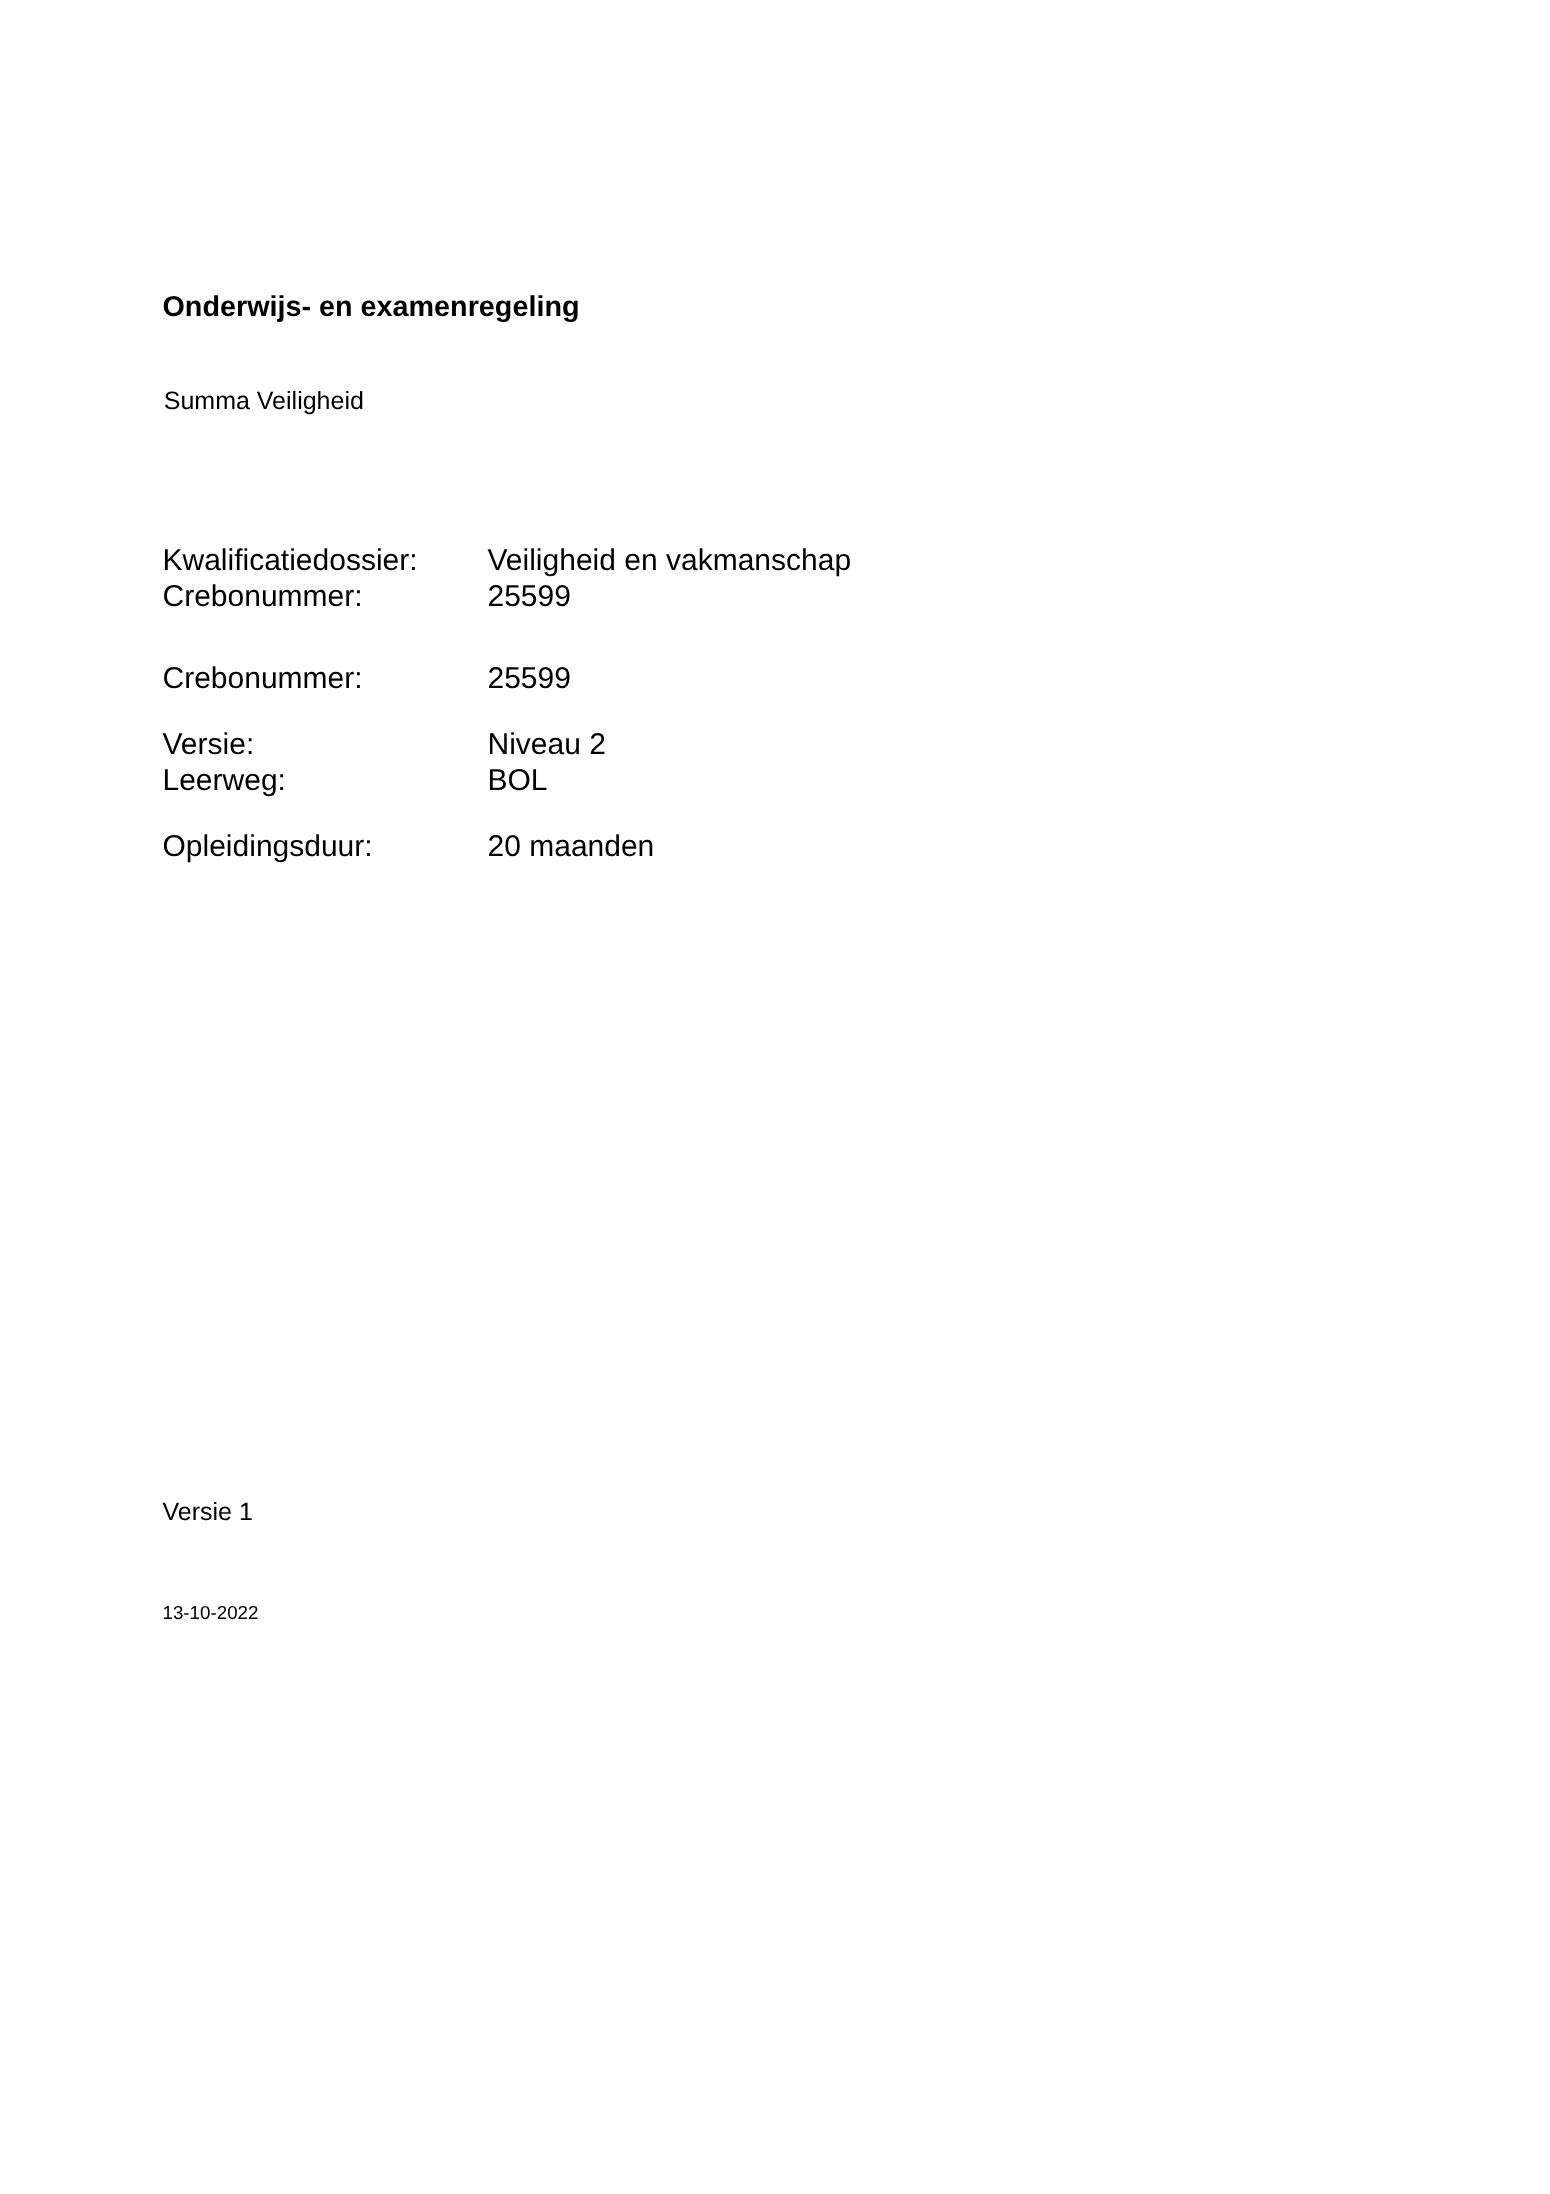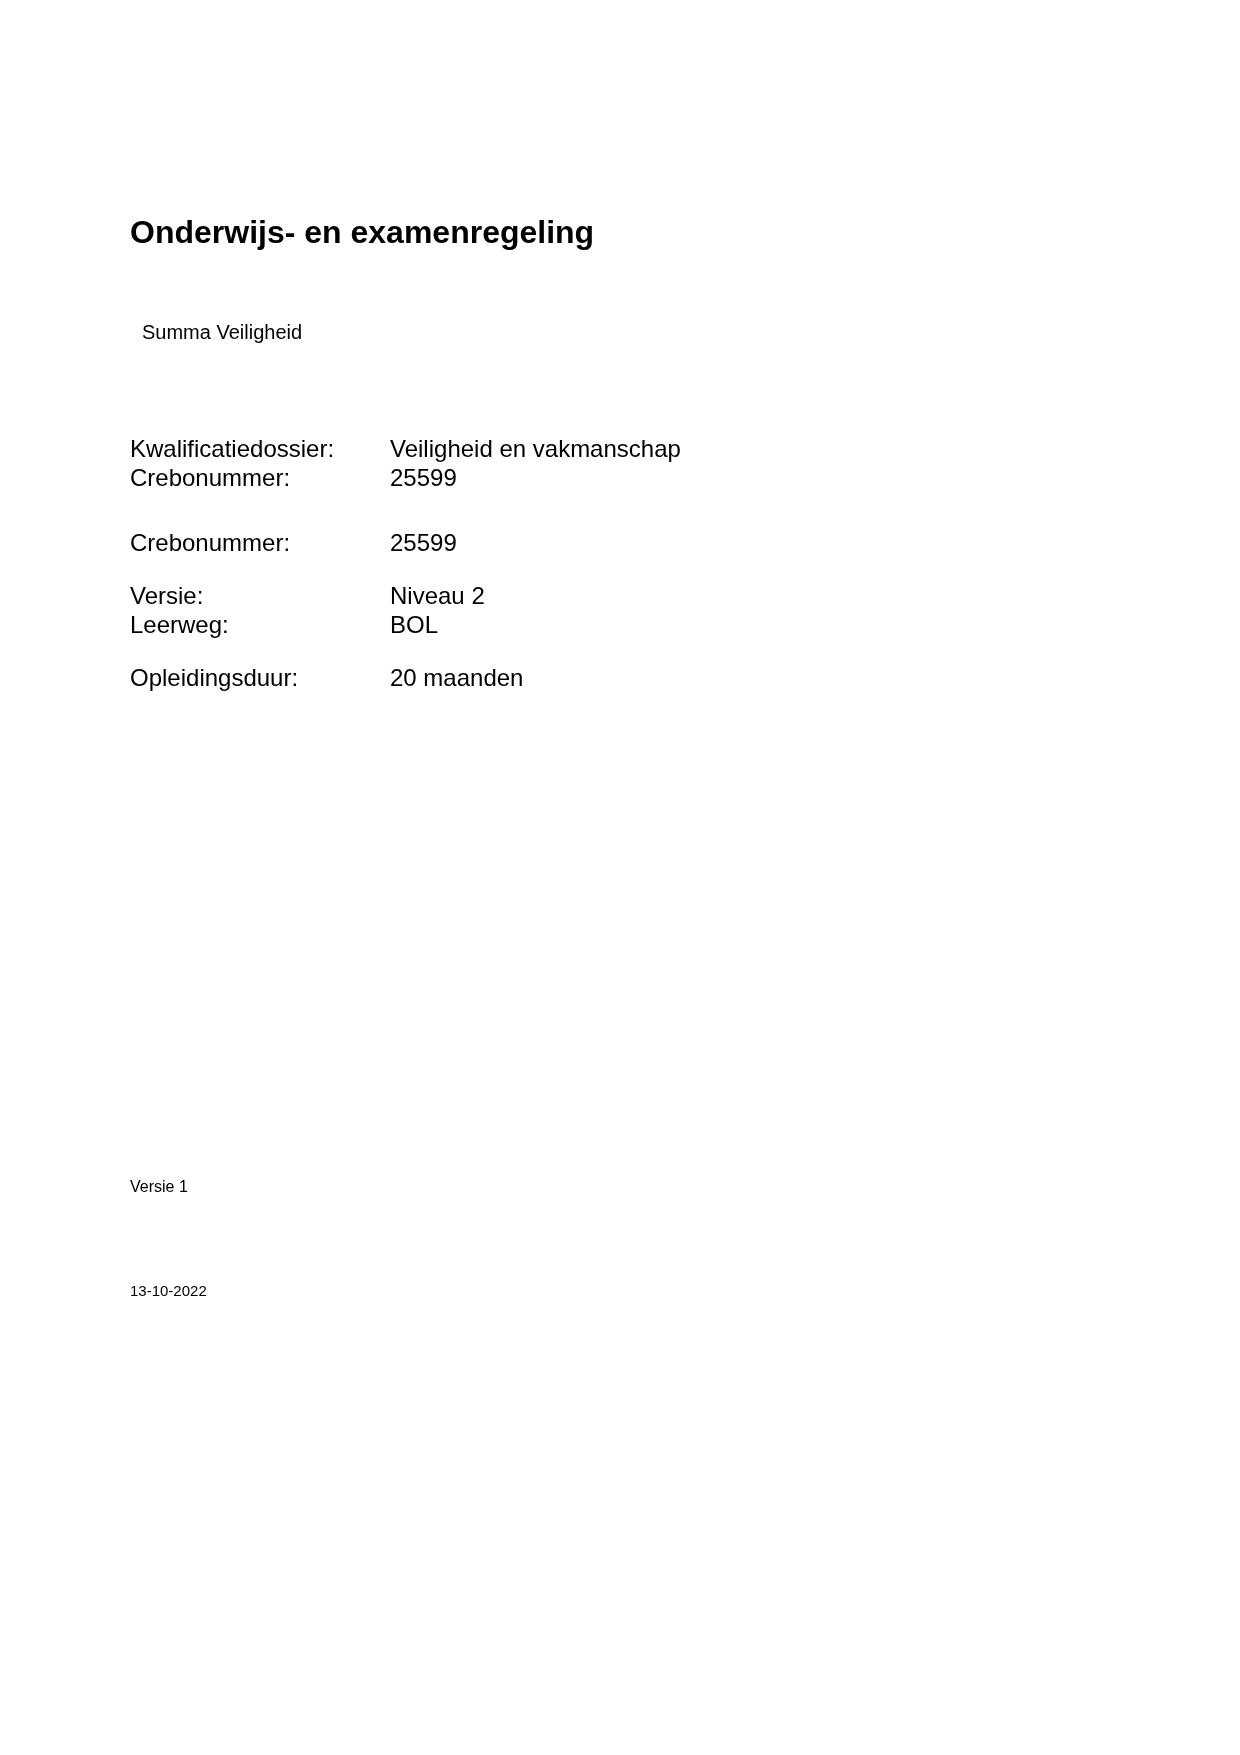--- a/index.html
+++ b/index.html
@@ -13,32 +13,32 @@
     width: 1240px;
     height: 1755px;
     background: #ffffff;
     color: #000000;
     font-family: "Liberation Sans", sans-serif;
     overflow: hidden;
   }
   .doc-title {
     position: absolute;
     left: 130px;
-    top: 215px;
+    top: 228px;
     margin: 0;
-    font-size: 32px;
+    font-size: 23px;
     font-weight: bold;
     line-height: 34px;
     white-space: nowrap;
   }
   .subtitle {
     position: absolute;
     left: 130px;
     top: 306px;
-    margin: 12px;
+    margin: 1px;
     font-size: 20px;
     line-height: 29px;
     white-space: nowrap;
   }
   table.details {
     position: absolute;
     left: 130px;
     top: 434px;
     border-collapse: collapse;
     table-layout: fixed;
@@ -50,23 +50,23 @@
     vertical-align: middle;
     color: #000000;
   }
   td.lbl { width: 260px; }
   td.val { width: 560px; }
   tr.sp-lg td { height: 36px; }
   tr.sp-sm td { height: 24px; }
   .version {
     position: absolute;
     left: 130px;
-    top: 1172px;
+    top: 1196px;
     margin: 0;
-    font-size: 16px;
+    font-size: 20px;
     line-height: 29px;
     white-space: nowrap;
   }
   .date {
     position: absolute;
     left: 130px;
     top: 1276px;
     margin: 0;
     font-size: 15px;
     line-height: 29px;

